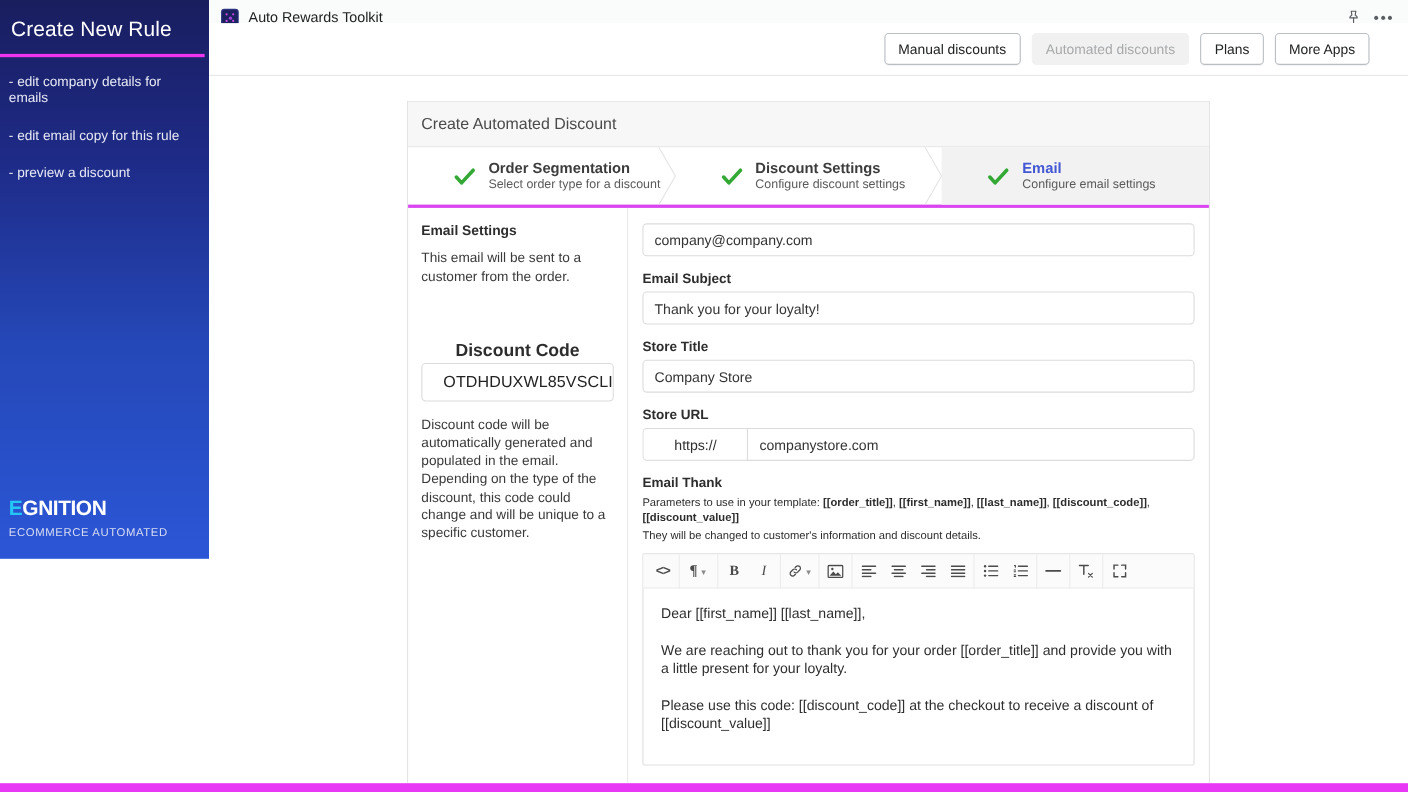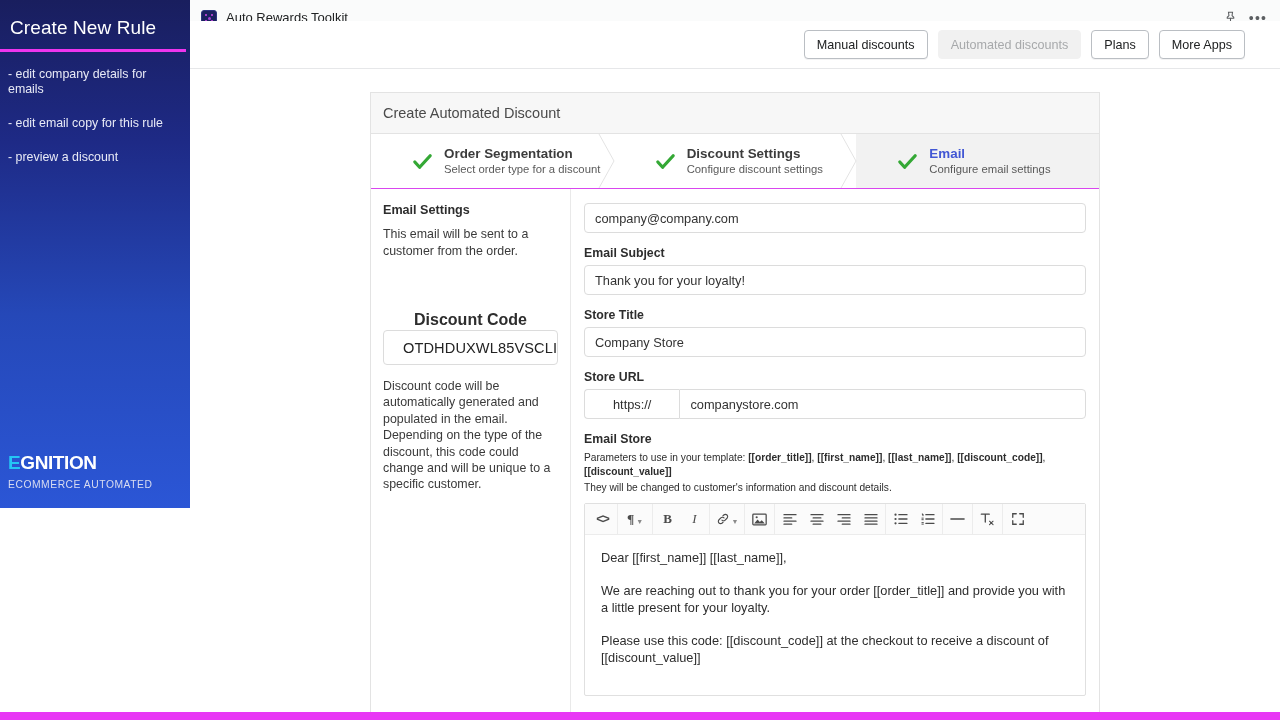--- a/index.html
+++ b/index.html
@@ -56,21 +56,21 @@
     position: absolute; left: 0; bottom: 0;
     width: 1280px; height: 8px;
     background: #e837f5;
   }
 
   
   #topbar {
     position: absolute; left: 190px; top: 0;
     width: 1090px; height: 36px;
     background: #fafbfb;
-    border-bottom: 1px solid #000000;
+    border-bottom: 5px solid #000000;
     display: flex; align-items: center;
   }
   .app-icon {
     width: 16px; height: 16px; margin-left: 11px;
     border-radius: 3px;
     background: #1c2160;
     border: 1px solid #2d3580;
     position: relative; flex: none;
   }
   .app-icon i {
@@ -139,21 +139,21 @@
     height: 41px; background: #f7f7f7;
     border-bottom: 1px solid #e3e3e3;
     display: flex; align-items: center;
     padding-left: 12px;
   }
   .card-head-title { font-size: 14.5px; color: #4a4a4a; font-weight: 400; }
 
   
   .stepper {
     height: 55px; display: flex; background: #ffffff;
-    border-bottom: 1px solid #d946ef;
+    border-bottom: 3px solid #d946ef;
   }
   .step {
     flex: 1; display: flex; align-items: center;
     position: relative; padding-left: 40px;
   }
   .step.active { background: #f2f2f2; }
   .step .sep {
     position: absolute; right: -1px; top: 0;
     width: 16px; height: 100%; z-index: 2;
     overflow: visible;
@@ -400,21 +400,21 @@
             <span class="field-label">Store URL</span>
             <div class="inp-group">
               <div class="inp-addon">https://</div>
               <div class="inp">
                 <span>companystore.com</span>
               </div>
             </div>
           </div>
 
           <div>
-            <span class="field-label">Email Store</span>
+            <span class="field-label">Email Thank</span>
 
             <div class="param-line"><span>Parameters to use in your template: </span><b>[[order_title]]</b>, <b>[[first_name]]</b>, <b>[[last_name]]</b>, <b>[[discount_code]]</b>, <b>[[discount_value]]</b></div>
             <div class="param-line2">They will be changed to customer's information and discount details.</div>
 
             <div class="editor">
               <div class="ed-toolbar">
 
                 <div class="ed-btn">
                     <span class="ed-code">&lt;&gt;</span>
                   </div>

